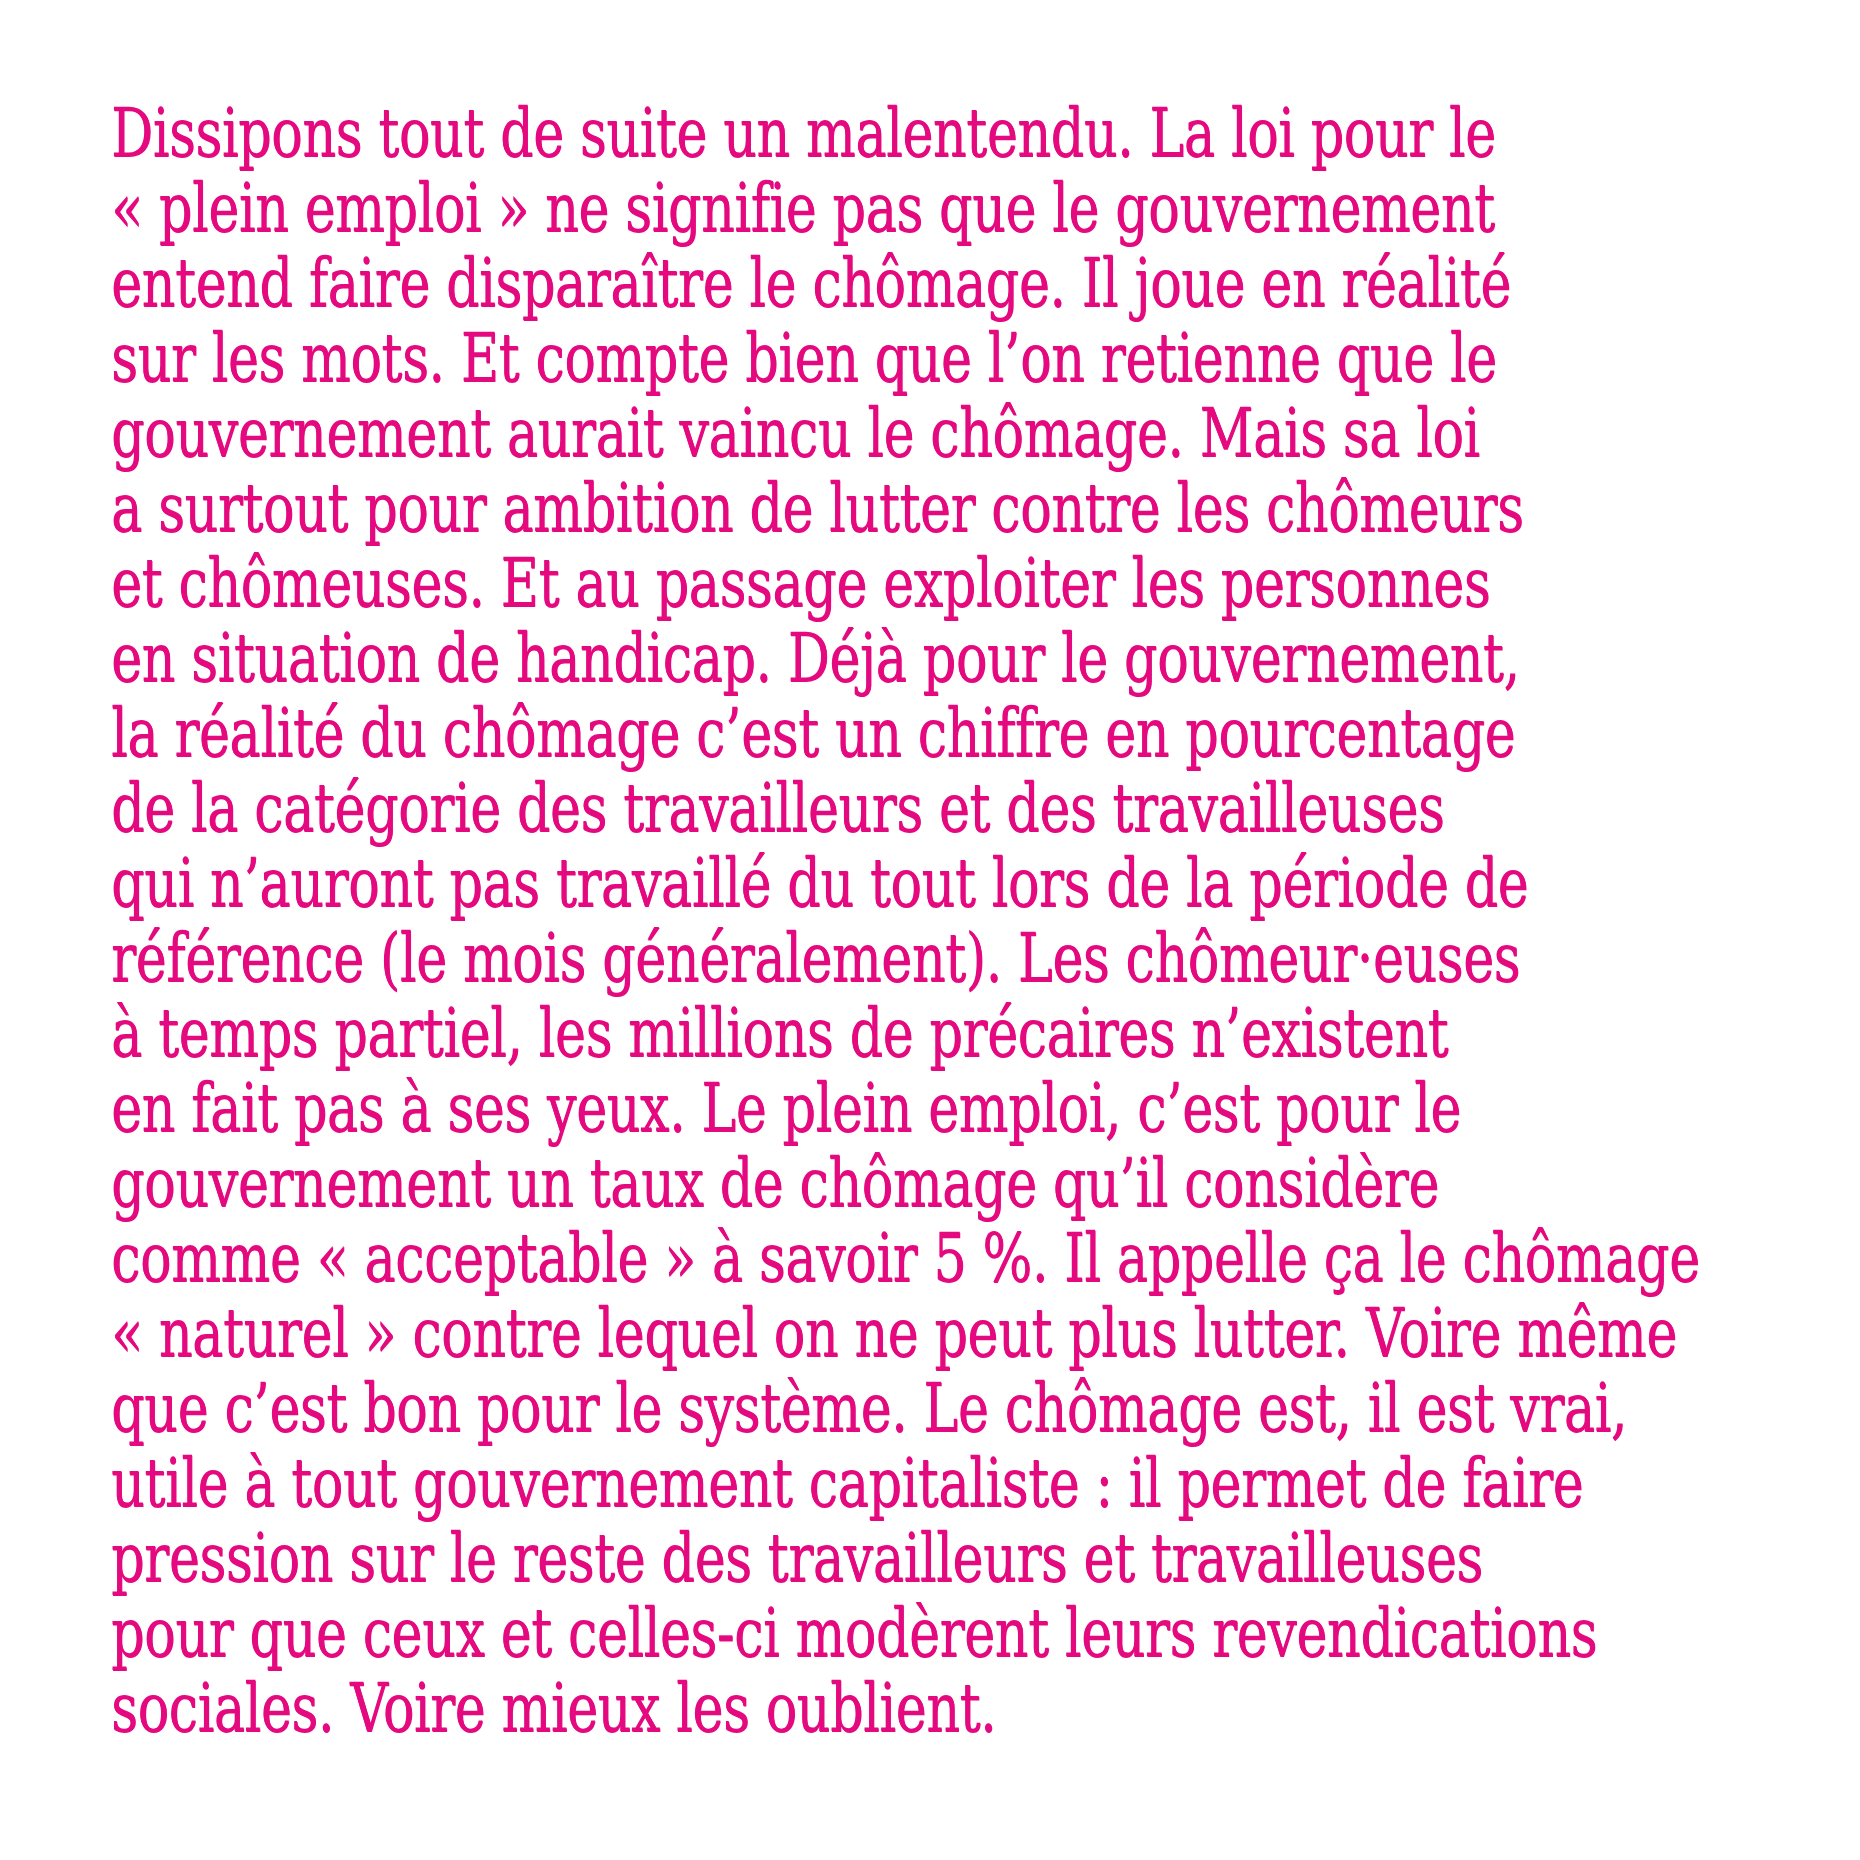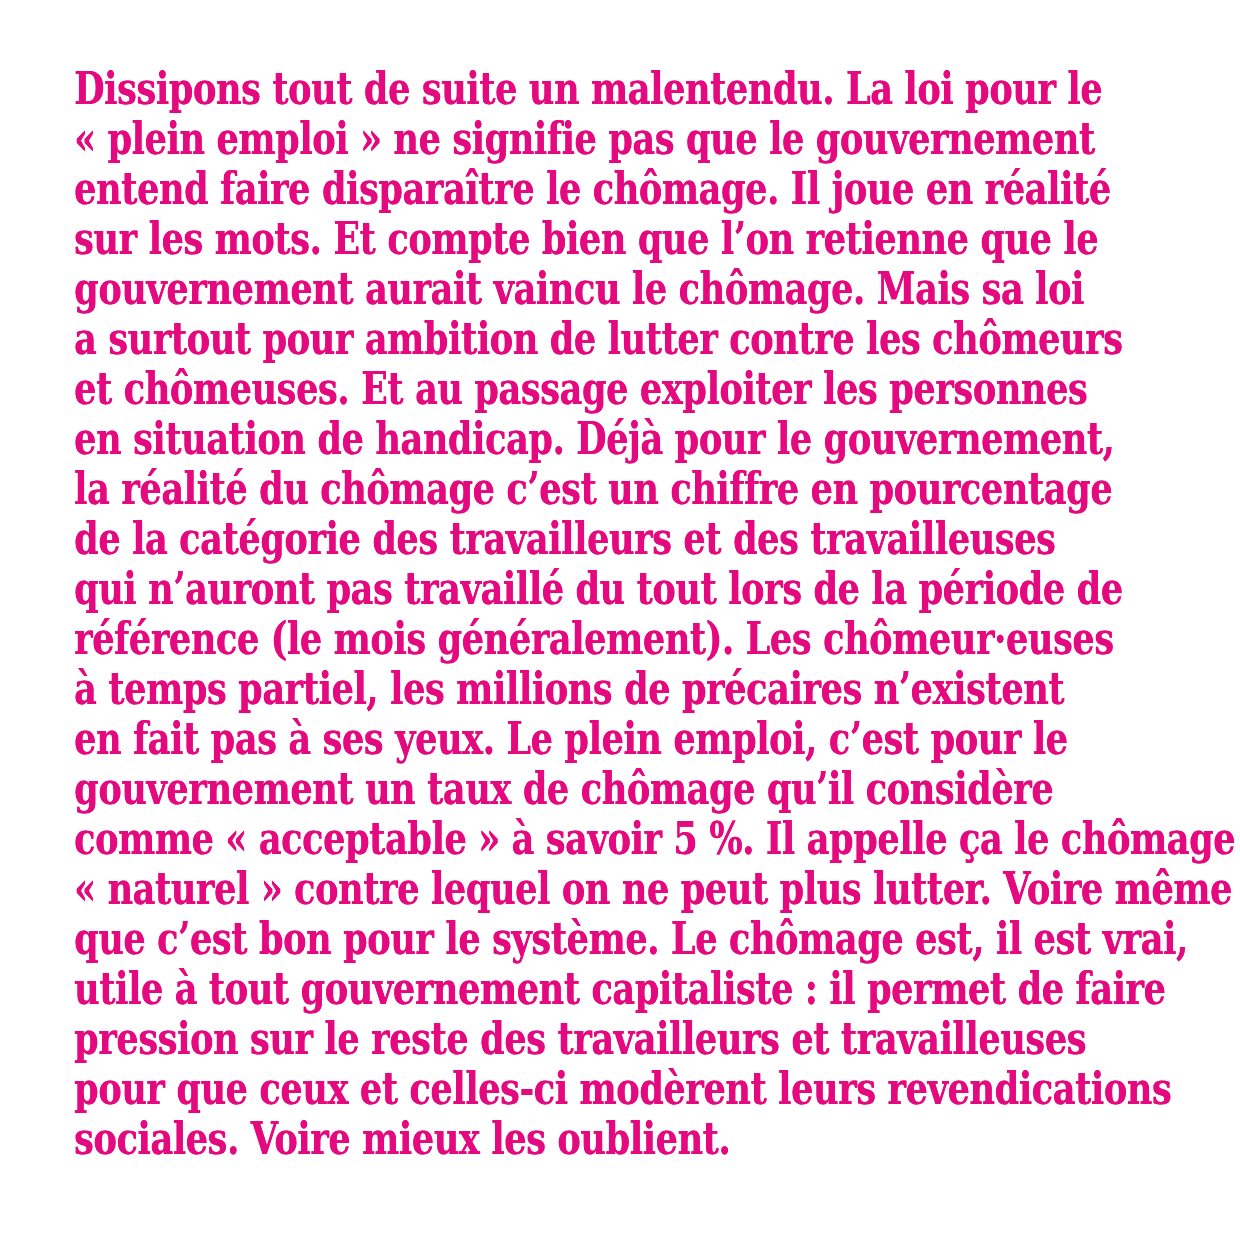--- a/index.html
+++ b/index.html
@@ -14,21 +14,21 @@
     position: relative;
     width: 1240px;
     height: 1240px;
     background: var(--page-bg, #ffffff);
     box-sizing: border-box;
     padding: 64px 0 0 74px;
   }
   .text-block {
     color: var(--ink, #e5097f);
     font-family: "DejaVu Serif", serif;
-    font-weight: bold;
+    font-weight: normal;
     font-size: 45px;
     line-height: 50px;
   }
   .line {
     white-space: pre;
     transform: scaleX(0.78);
     transform-origin: 0 50%;
     letter-spacing: -0.5px;
     
     text-shadow: 0.4px 0.4px 0 currentColor;

